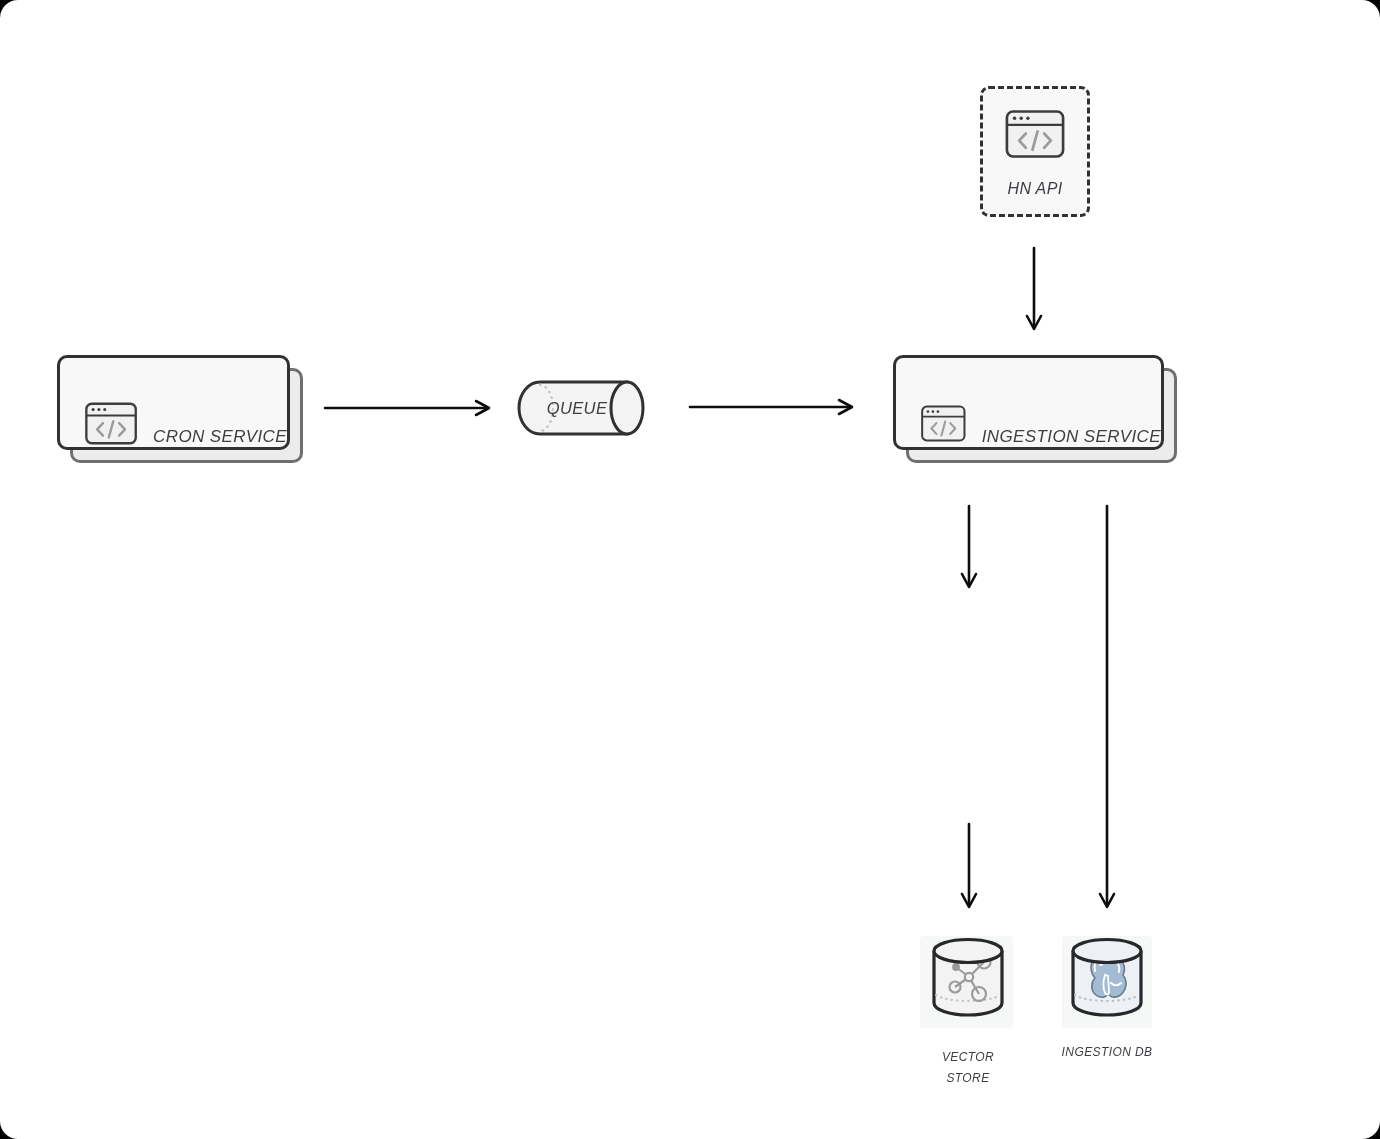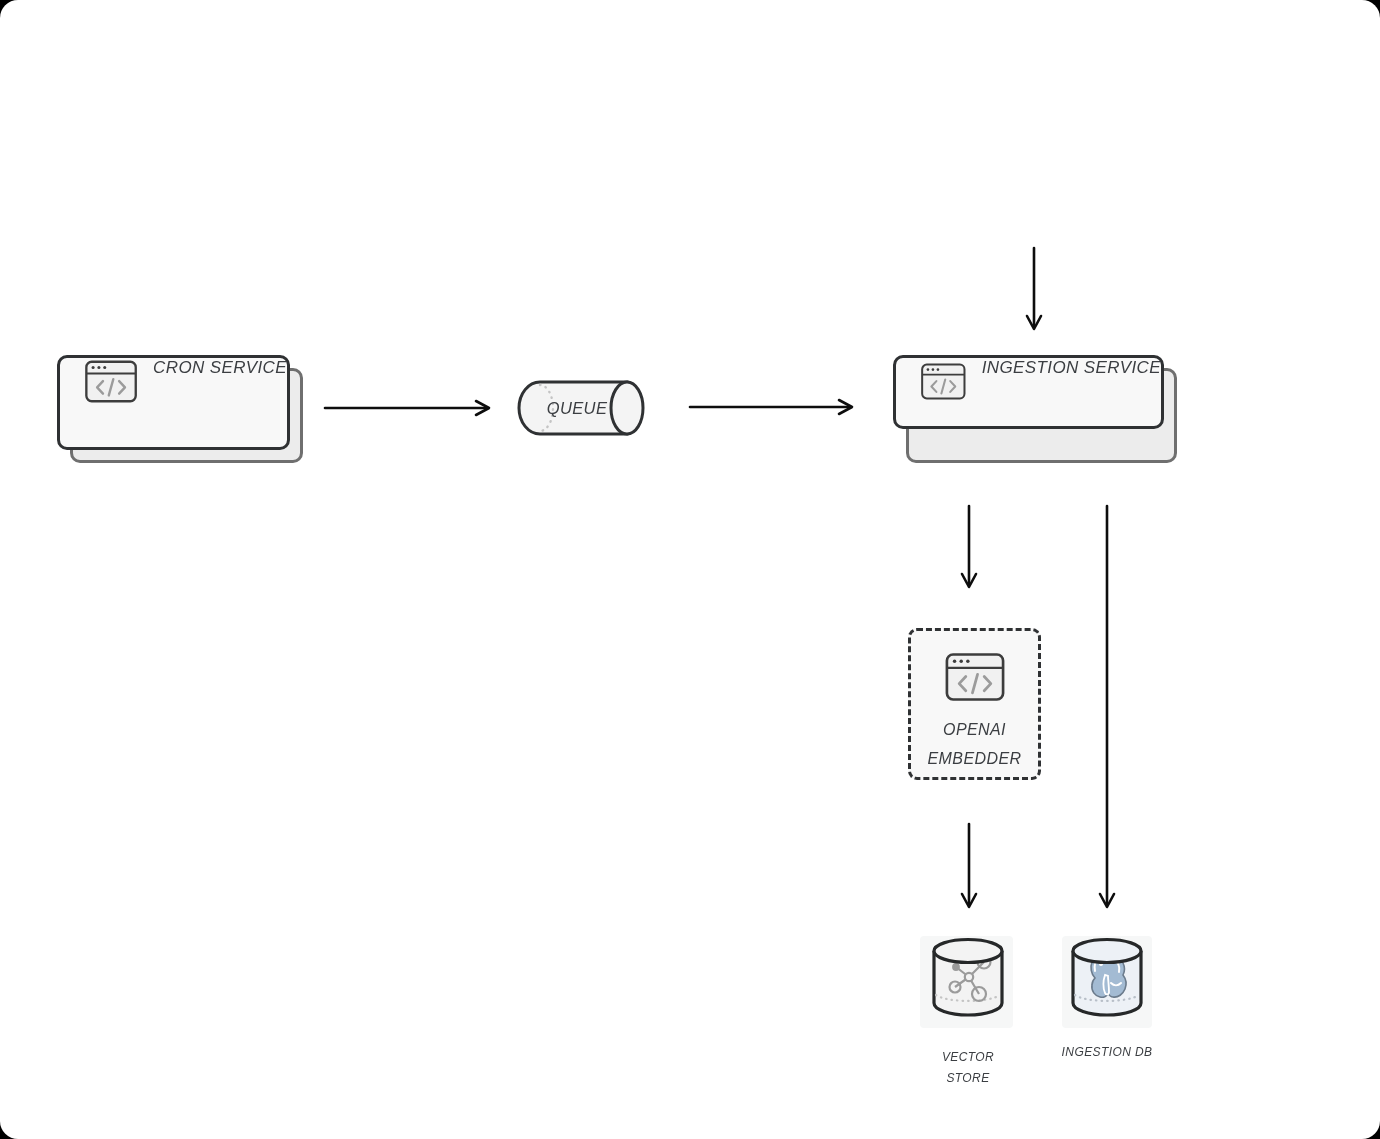--- a/index.html
+++ b/index.html
@@ -9,21 +9,21 @@
     font-family:"Liberation Sans",sans-serif;color:#3b3e42;
   }
   
   .svc-shadow{
     position:absolute;box-sizing:border-box;border-radius:10px;
     background:#ececec;border:3px solid #6f6f6f;
   }
   .svc{
     position:absolute;box-sizing:border-box;border-radius:10px;
     background:#f8f8f8;border:3px solid #2f3133;
-    display:flex;align-items:flex-start;padding-left:25px;gap:16px;
+    display:flex;align-items:flex-end;padding-left:25px;gap:16px;
   }
   .svc-label{font-style:italic;font-size:17px;font-weight:500;letter-spacing:.4px;white-space:nowrap;}
   
   .ext{
     position:absolute;box-sizing:border-box;border-radius:9px;
     background:#f8f8f8;border:3px dashed #2f3133;
     display:flex;flex-direction:column;align-items:center;
   }
   .ext-label{font-style:italic;font-size:16px;font-weight:500;letter-spacing:.4px;text-align:center;line-height:29px;}
   
@@ -87,53 +87,53 @@
     <div class="svc-label">CRON SERVICE</div>
   </div>
 
   <svg class="abs" style="left:505px;top:379px;" width="143" height="58" viewBox="0 0 143 58">
     <path d="M122 3 H35 A21 26 0 0 0 35 55 H122 Z" fill="#f4f4f4" stroke="#2f3133" stroke-width="3"></path>
     <path d="M35 6 A13 23 0 0 1 35 52" fill="none" stroke="#c4c4c4" stroke-width="2.4" stroke-dasharray="0.5 5.5" stroke-linecap="round"></path>
     <ellipse cx="122" cy="29" rx="16" ry="26" fill="#f4f4f4" stroke="#2f3133" stroke-width="3"></ellipse>
     <text x="72" y="34.5" text-anchor="middle" font-size="16.5" font-style="italic" font-weight="500" fill="#3b3e42" letter-spacing="0.4">QUEUE</text>
   </svg>
 
+  <div class="ext" style="left:980px;top:86px;width:110px;height:131px;padding-top:21px;gap:16px;">
+    <svg width="60" height="48" viewBox="0 0 58 47">
+      <rect x="1.5" y="1.5" width="55" height="44" rx="6" fill="#f1f1f1" stroke="#3d3d3d" stroke-width="2.6"></rect>
+      <path d="M1.5 14.5 H56.5" stroke="#3d3d3d" stroke-width="2.2"></path>
+      <circle cx="9" cy="8" r="1.7" fill="#3d3d3d"></circle>
+        <circle cx="15.5" cy="8" r="1.7" fill="#3d3d3d"></circle>
+        <circle cx="22" cy="8" r="1.7" fill="#3d3d3d"></circle>
+      <g stroke="#9b9b9b" stroke-width="2.7" fill="none" stroke-linecap="round" stroke-linejoin="round">
+        <path d="M20 23 L13.5 30 L20 37"></path>
+          <path d="M38 23 L44.5 30 L38 37"></path>
+          <path d="M31.5 21 L26.5 39"></path>
+      </g>
+    </svg>
+    <div class="ext-label">HN API</div>
+  </div>
 
   <div class="svc-shadow" style="left:906px;top:368px;width:271px;height:95px;"></div>
-  <div class="svc" style="left:893px;top:355px;width:271px;height:74px;">
+  <div class="svc" style="left:893px;top:355px;width:271px;height:95px;">
     <svg width="58" height="47" viewBox="0 0 58 47">
       <rect x="1.5" y="1.5" width="55" height="44" rx="6" fill="#f1f1f1" stroke="#3d3d3d" stroke-width="2.6"></rect>
       <path d="M1.5 14.5 H56.5" stroke="#3d3d3d" stroke-width="2.2"></path>
       <circle cx="9" cy="8" r="1.7" fill="#3d3d3d"></circle>
         <circle cx="15.5" cy="8" r="1.7" fill="#3d3d3d"></circle>
         <circle cx="22" cy="8" r="1.7" fill="#3d3d3d"></circle>
       <g stroke="#9b9b9b" stroke-width="2.7" fill="none" stroke-linecap="round" stroke-linejoin="round">
         <path d="M20 23 L13.5 30 L20 37"></path>
           <path d="M38 23 L44.5 30 L38 37"></path>
           <path d="M31.5 21 L26.5 39"></path>
       </g>
     </svg>
     <div class="svc-label">INGESTION SERVICE</div>
   </div>
 
-  <div class="ext" style="left:908px;top:628px;width:133px;height:152px;padding-top:22px;gap:14px;">
-    <svg width="60" height="48" viewBox="0 0 58 47">
-      <rect x="1.5" y="1.5" width="55" height="44" rx="6" fill="#f1f1f1" stroke="#3d3d3d" stroke-width="2.6"></rect>
-      <path d="M1.5 14.5 H56.5" stroke="#3d3d3d" stroke-width="2.2"></path>
-      <circle cx="9" cy="8" r="1.7" fill="#3d3d3d"></circle>
-        <circle cx="15.5" cy="8" r="1.7" fill="#3d3d3d"></circle>
-        <circle cx="22" cy="8" r="1.7" fill="#3d3d3d"></circle>
-      <g stroke="#9b9b9b" stroke-width="2.7" fill="none" stroke-linecap="round" stroke-linejoin="round">
-        <path d="M20 23 L13.5 30 L20 37"></path>
-          <path d="M38 23 L44.5 30 L38 37"></path>
-          <path d="M31.5 21 L26.5 39"></path>
-      </g>
-    </svg>
-    <div class="ext-label" style="width:110px;">OPENAI EMBEDDER</div>
-  </div>
 
   <div class="tile" style="left:920px;top:936px;width:93px;height:92px;"></div>
   <svg class="abs" style="left:931px;top:937px;" width="74" height="82" viewBox="0 0 74 82">
     <path d="M3 14 V66 A34 12 0 0 0 71 66 V14" fill="#f3f3f3" stroke="#262829" stroke-width="3.2"></path>
     <path d="M5 58 A34 9 0 0 0 69 58" fill="none" stroke="#c4c4c4" stroke-width="2.2" stroke-dasharray="0.5 5" stroke-linecap="round"></path>
     <g stroke="#9b9b9b" stroke-width="2.2" fill="none">
       <path d="M38 40 L53 25 M38 40 L25 30 M38 40 L24 50 M38 40 L48 57"></path>
       <circle cx="53" cy="25" r="6.5"></circle>
       <circle cx="24" cy="50" r="5.5"></circle>
       <circle cx="48" cy="57" r="7"></circle>

